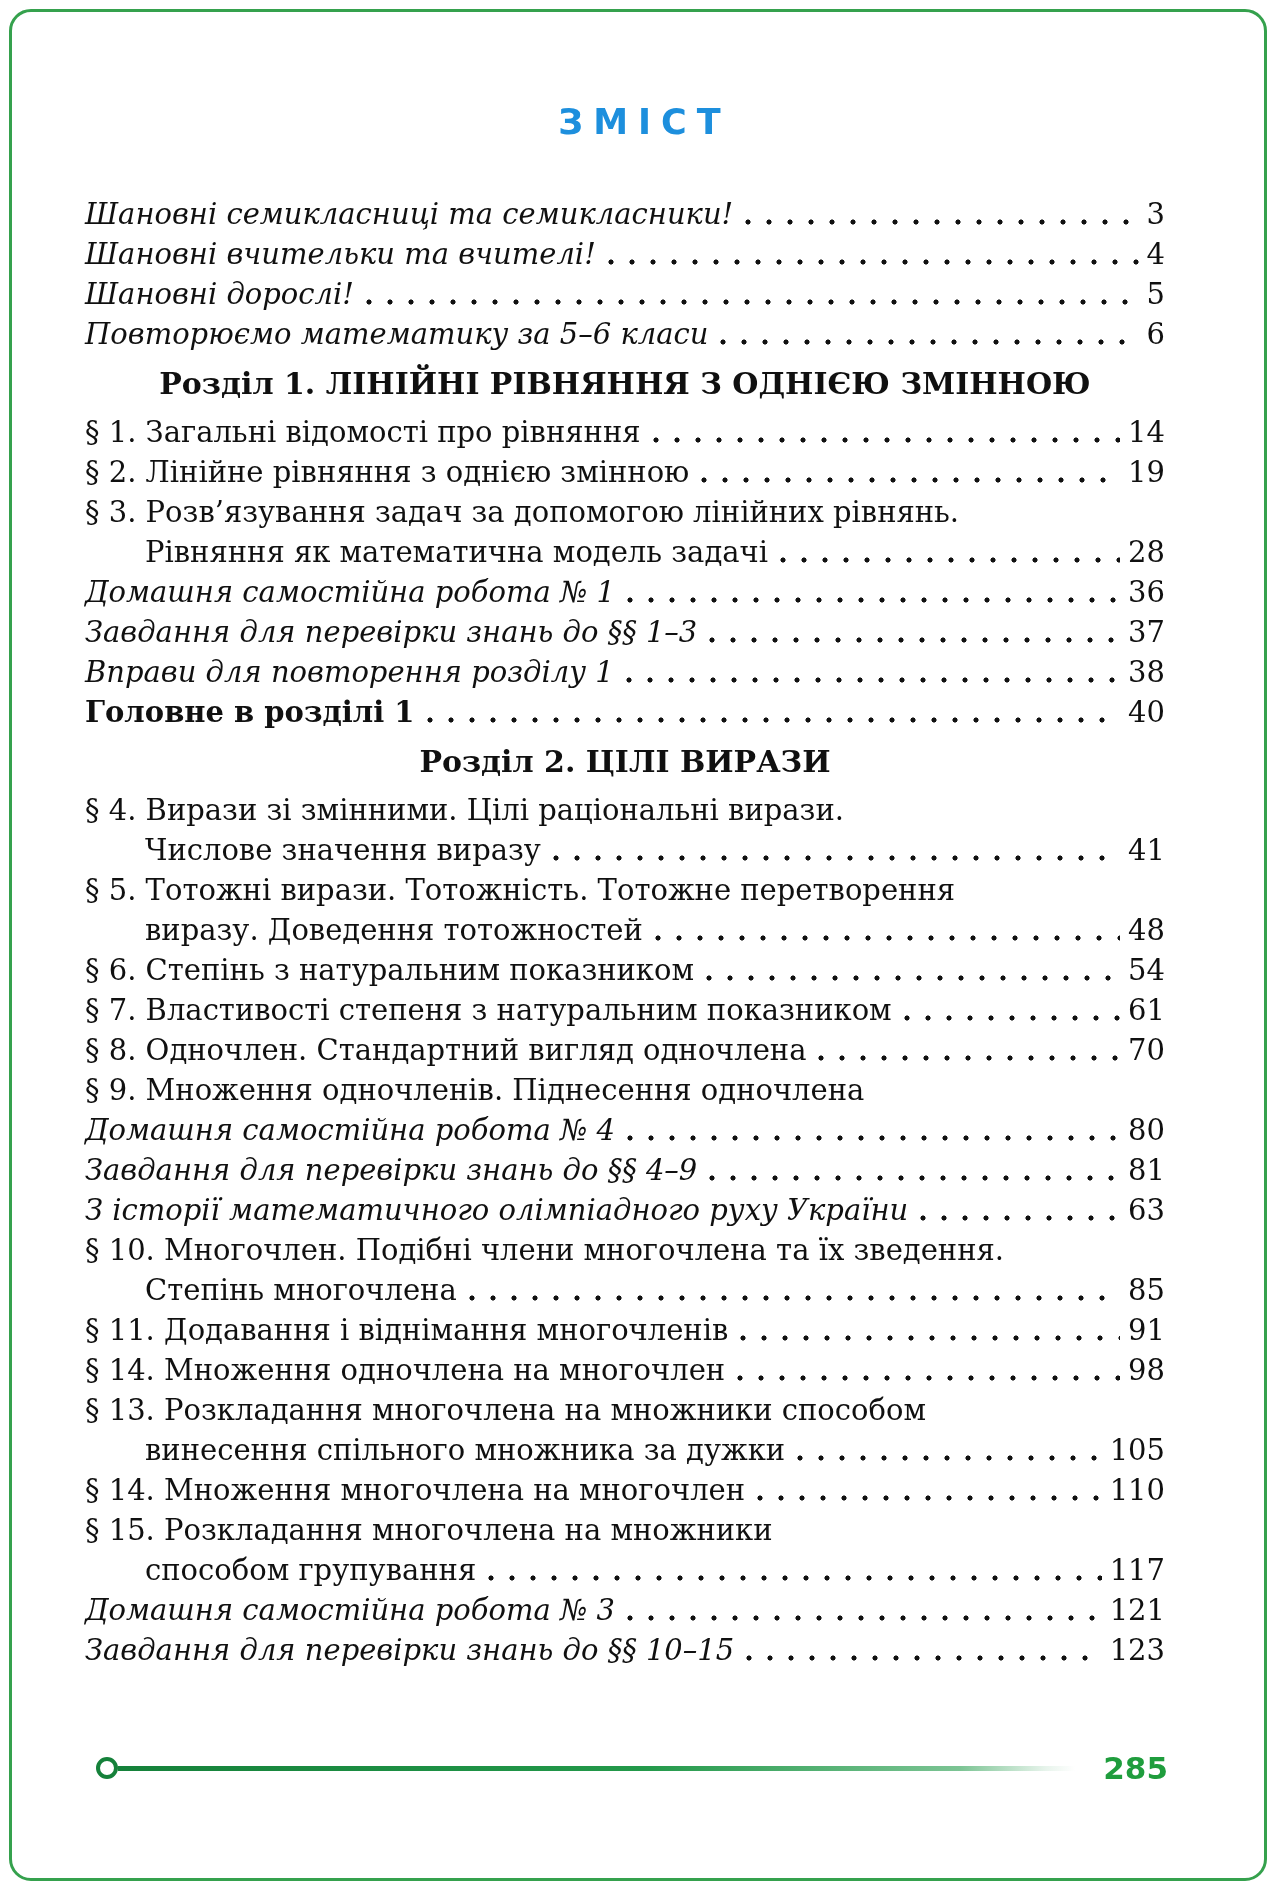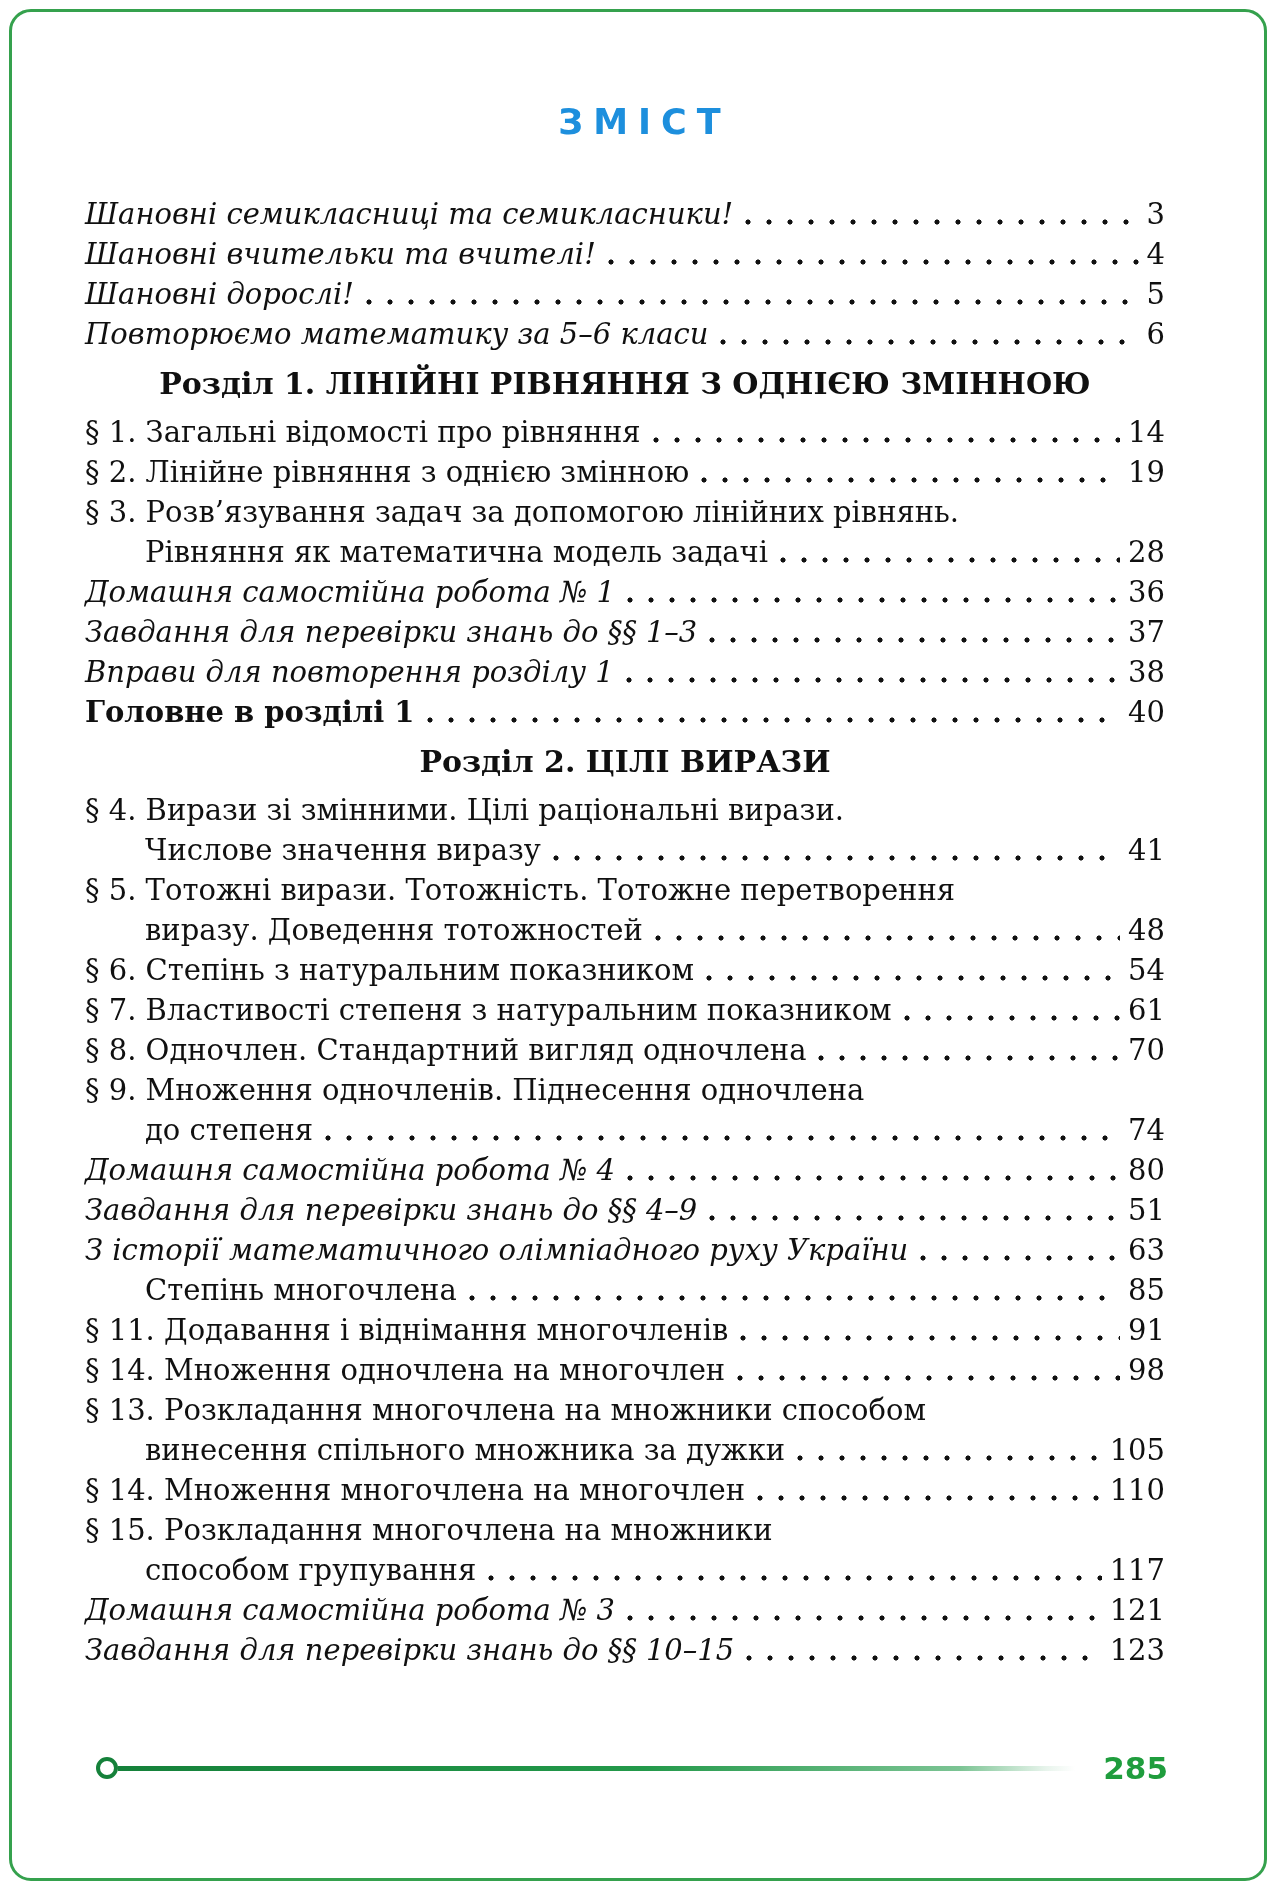--- a/index.html
+++ b/index.html
@@ -180,39 +180,37 @@
       <span class="pg">61</span>
     </div>
     <div class="row normal">
       <span class="txt">§ 8. Одночлен. Стандартний вигляд одночлена</span>
       <span class="leader"></span>
       <span class="pg">70</span>
     </div>
     <div class="row normal">
       <span class="txt">§ 9. Множення одночленів. Піднесення одночлена</span>
     </div>
-    <div class="row normal cont">
-      <span class="txt">до степеня</span>
-      <span class="leader"></span>
-      <span class="pg">74</span>
-    </div>
     <div class="row italic">
       <span class="txt">Домашня самостійна робота № 4</span>
       <span class="leader"></span>
       <span class="pg">80</span>
     </div>
     <div class="row italic">
       <span class="txt">Завдання для перевірки знань до §§ 4–9</span>
       <span class="leader"></span>
-      <span class="pg">51</span>
+      <span class="pg">81</span>
     </div>
     <div class="row italic">
       <span class="txt">З історії математичного олімпіадного руху України</span>
       <span class="leader"></span>
       <span class="pg">63</span>
+    </div>
+    <div class="row normal">
+      <span class="txt">§ 10. Многочлен. Подібні члени многочлена та їх зведення.</span>
     </div>
     <div class="row normal cont">
       <span class="txt">Степінь многочлена</span>
       <span class="leader"></span>
       <span class="pg">85</span>
     </div>
     <div class="row normal">
       <span class="txt">§ 11. Додавання і віднімання многочленів</span>
       <span class="leader"></span>
       <span class="pg">91</span>

